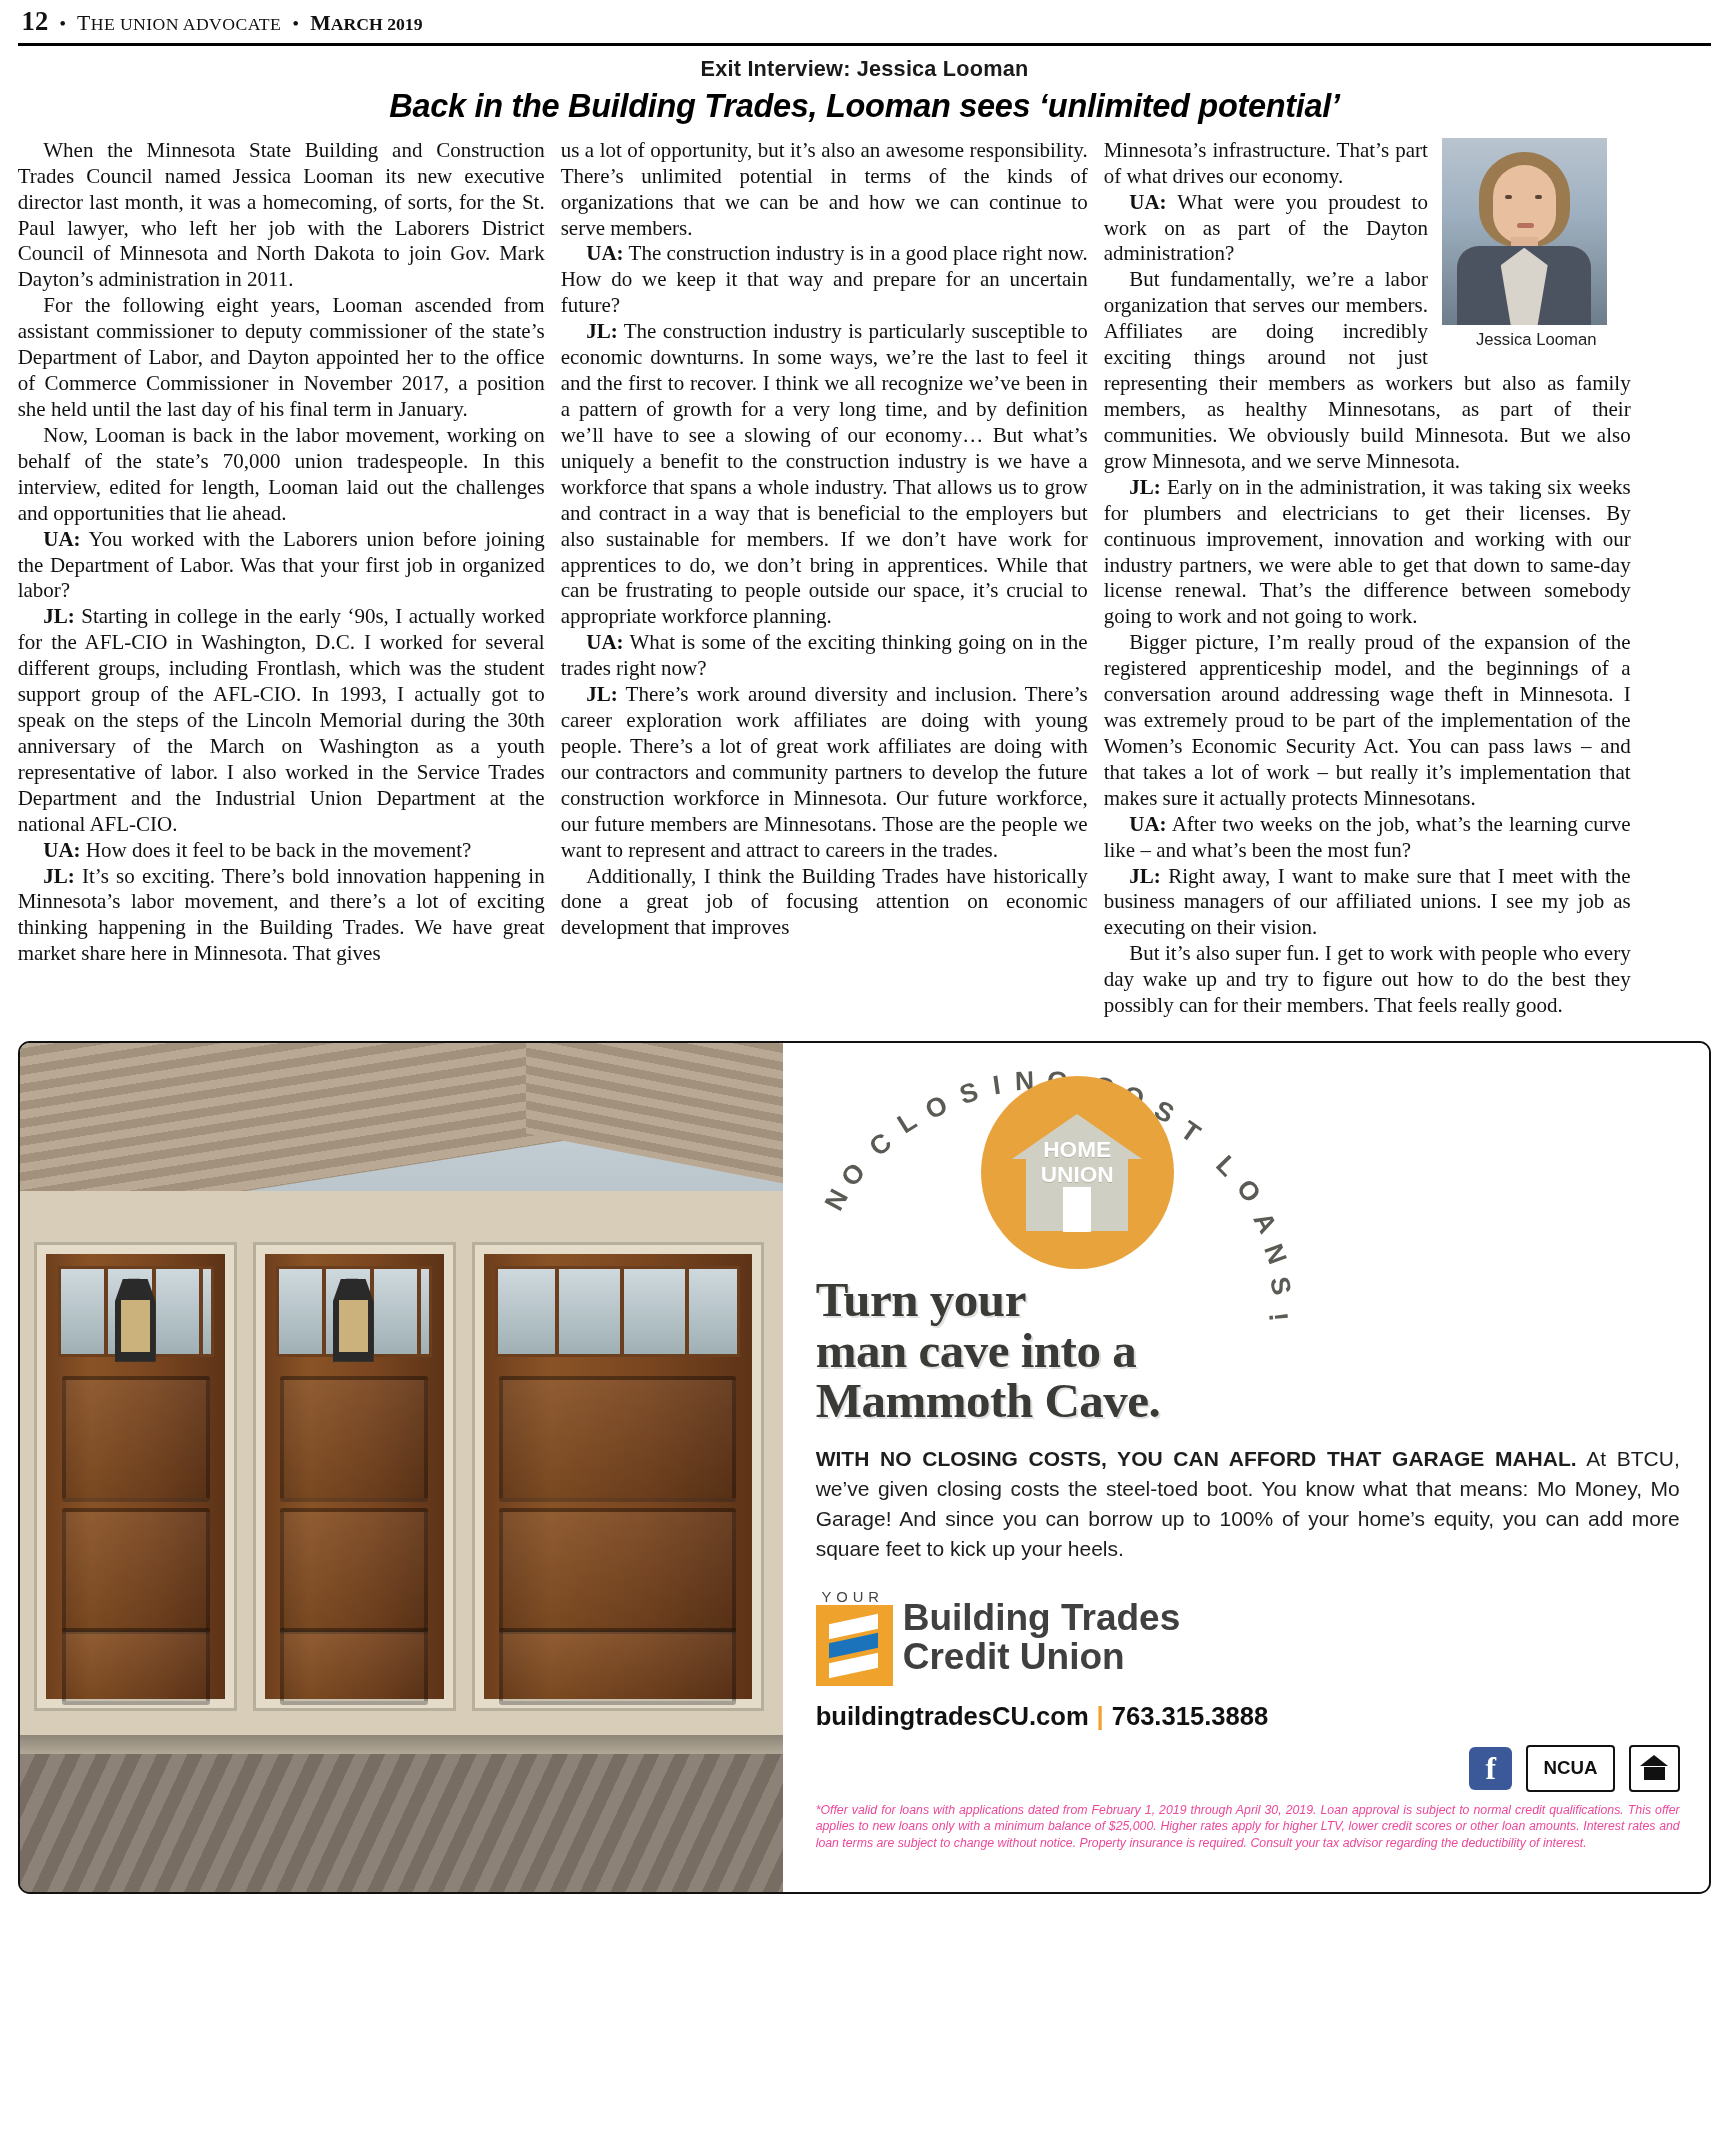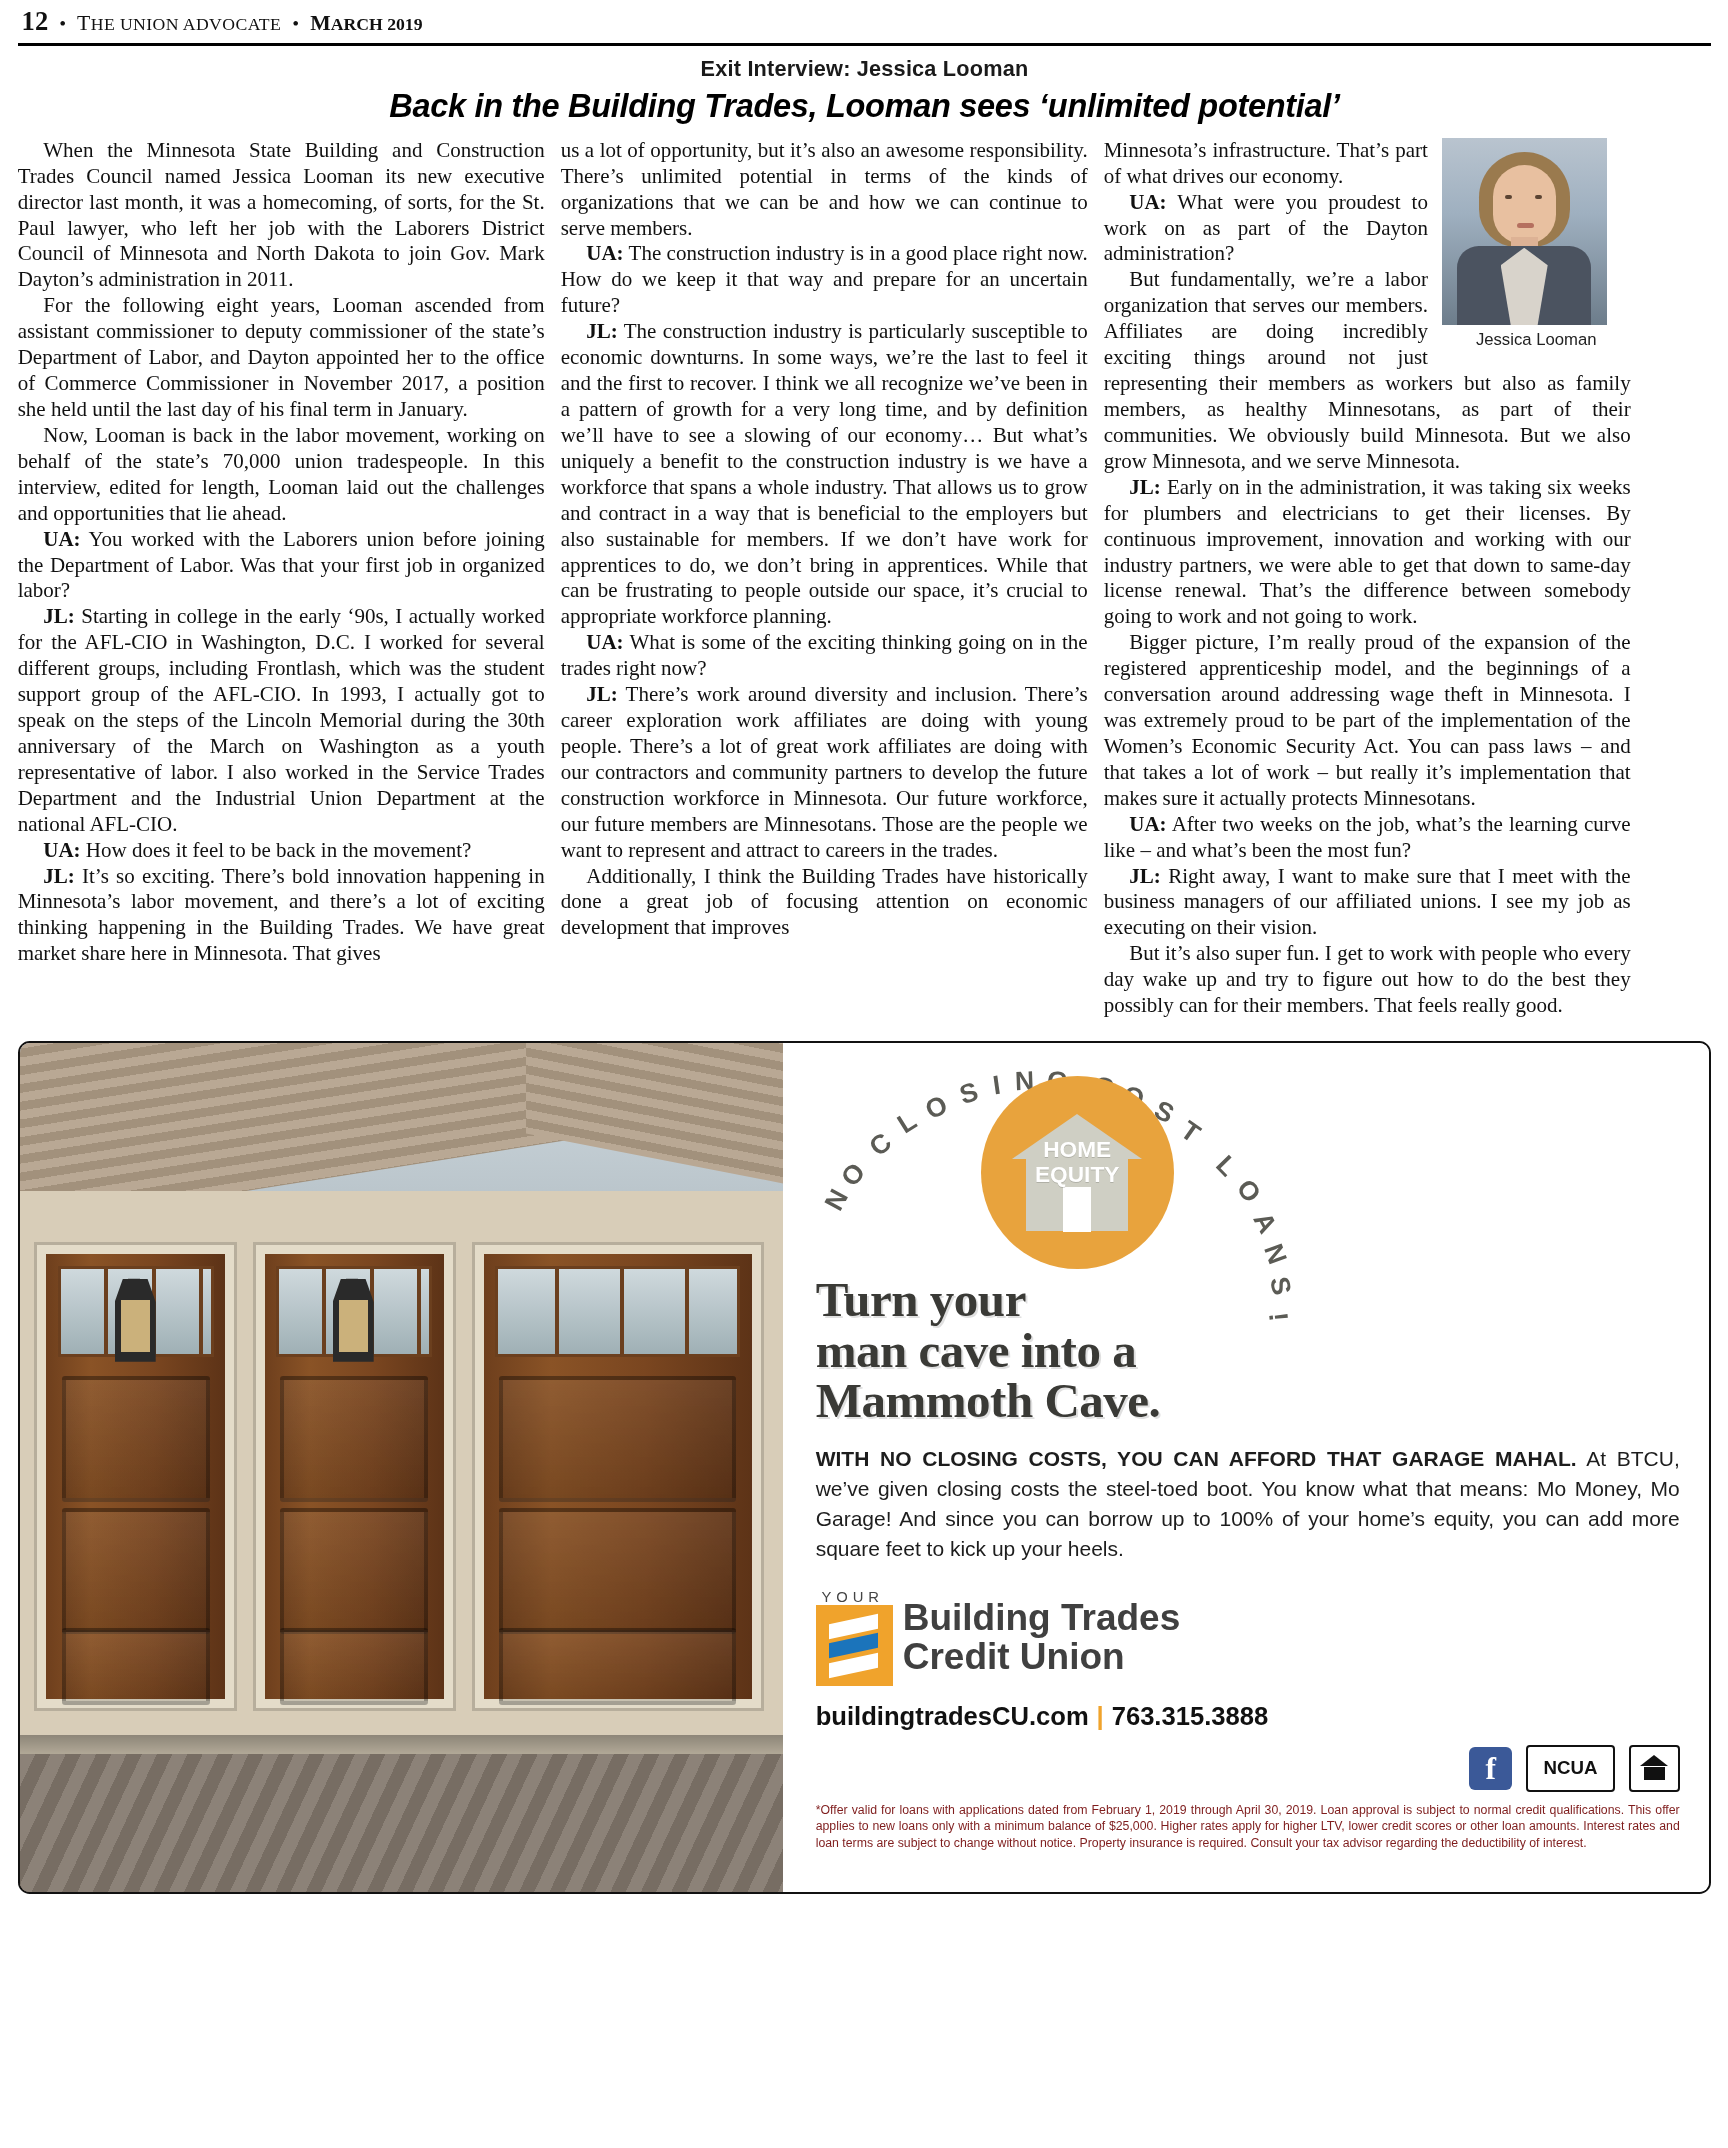--- a/index.html
+++ b/index.html
@@ -311,22 +311,23 @@
   }
   .eho .h{
     position:absolute;left:8.9px;top:7.9px;width:0;height:0;
     border-left:14.8px solid transparent;border-right:14.8px solid transparent;border-bottom:11.8px solid #111;
   }
   .eho .bb{position:absolute;left:12.8px;top:19.7px;width:21.7px;height:13.8px;background:#111;}
   .disclaimer{
     margin-top:9.9px;
     font-size:12.3px;
     line-height:1.35;
-    color:#7f1d1d;
+    color:#ec4899;
     text-align:justify;
+    font-style:italic;
   }
 </style>
 </head>
 <body>
 
 <div class="page">
 
   <div class="masthead">
     <span class="folio">12</span>
     <span class="dot">•</span>
@@ -463,21 +464,21 @@
         </div>
         <div class="badge-ring">
           <div class="badge-house">
             <div class="hroof"></div>
             <div class="hbody"></div>
             <div class="hdoor"></div>
           </div>
         </div>
         <div class="badge-text" style="top:73px;left:165px;width:193px">
           <div>HOME</div>
-          <div>EQUITY</div>
+          <div>UNION</div>
         </div>
       </div>
 
       <div class="ad-head">
         <div>Turn your</div>
         <div>man cave into a</div>
         <div>Mammoth Cave.</div>
       </div>
 
       <div class="ad-copy"><b>WITH NO CLOSING COSTS, YOU CAN AFFORD THAT GARAGE MAHAL.</b><span> At BTCU, we’ve given closing costs the steel-toed boot. You know what that means: Mo Money, Mo Garage! And since you can borrow up to 100% of your home’s equity, you can add more square feet to kick up your heels.</span></div>

